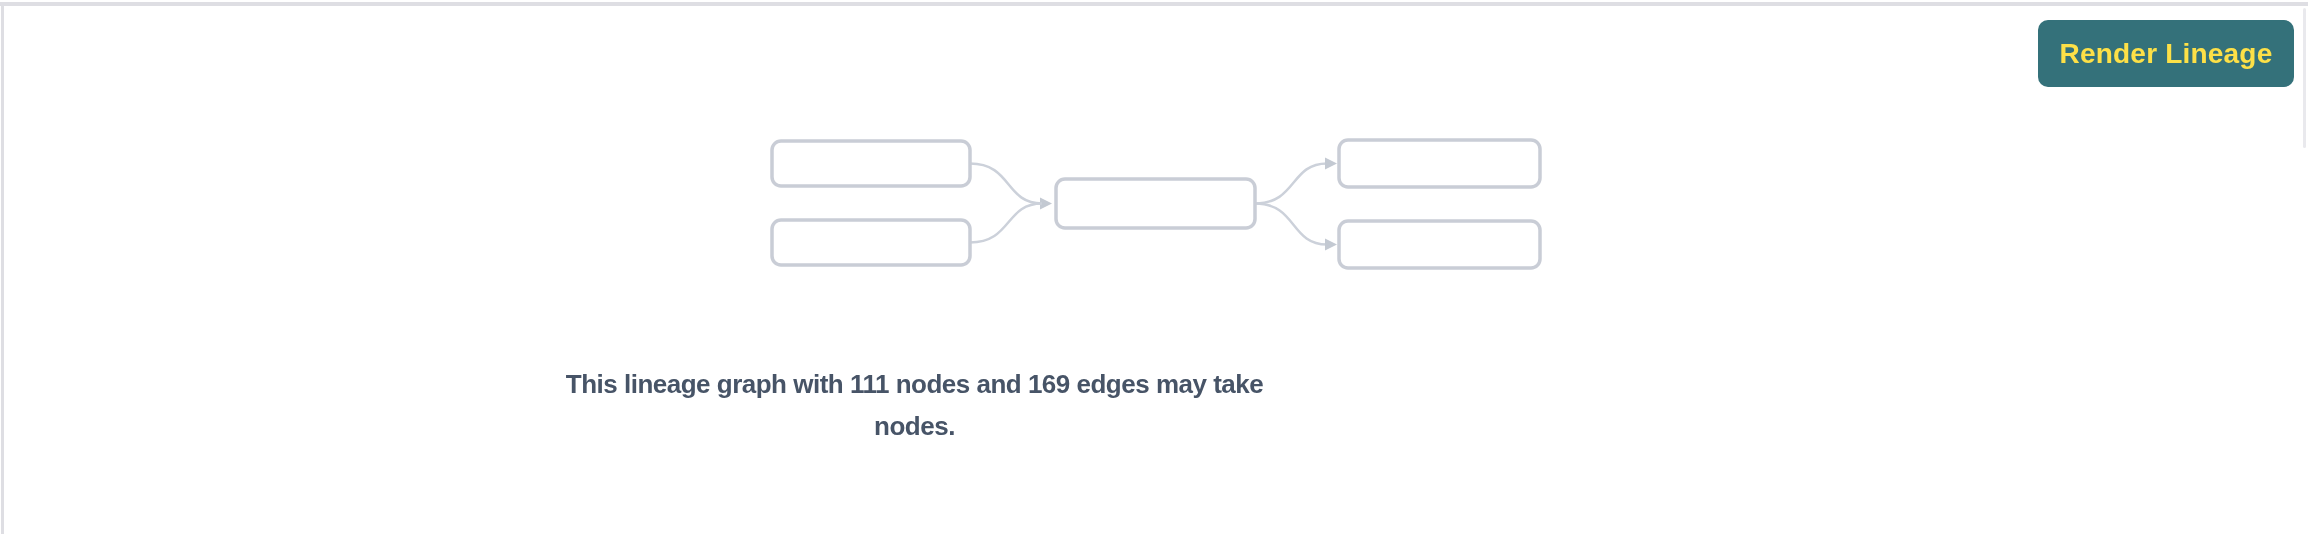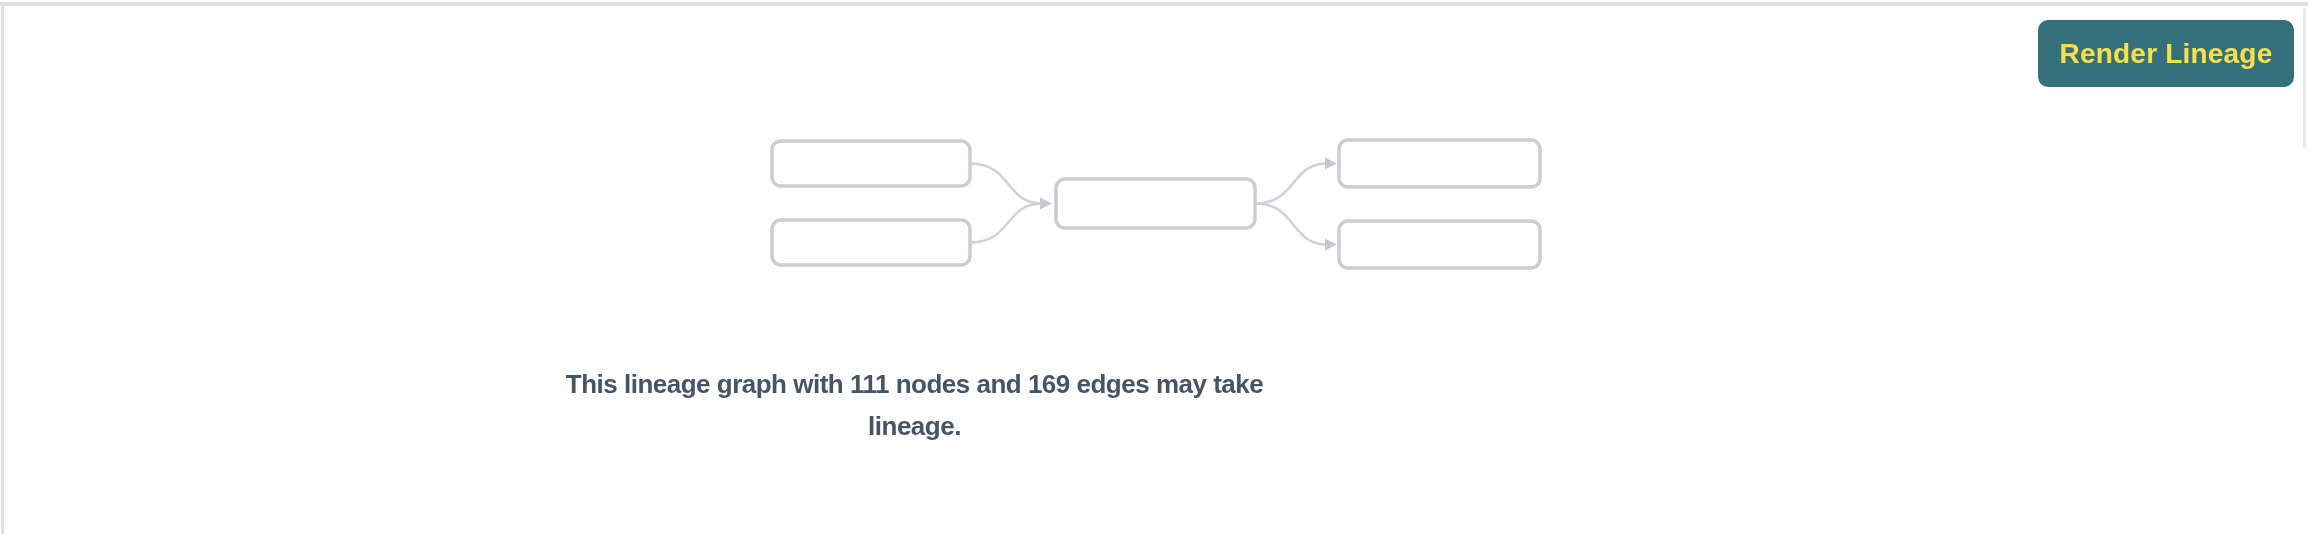--- a/index.html
+++ b/index.html
@@ -105,16 +105,16 @@
       <rect x="12" y="16" width="198" height="45" rx="9"></rect>
       <rect x="12" y="95" width="198" height="45" rx="9"></rect>
       <rect x="296" y="54" width="199" height="49" rx="9"></rect>
       <rect x="579" y="15" width="201" height="47" rx="9"></rect>
       <rect x="579" y="96" width="201" height="47" rx="9"></rect>
     </g>
   </svg>
 
   <div class="message">
     <div>This lineage graph with 111 nodes and 169 edges may take</div>
-    <div>lineage.</div>
+    <div>nodes.</div>
   </div>
 
 </div>
 
 </body></html>

